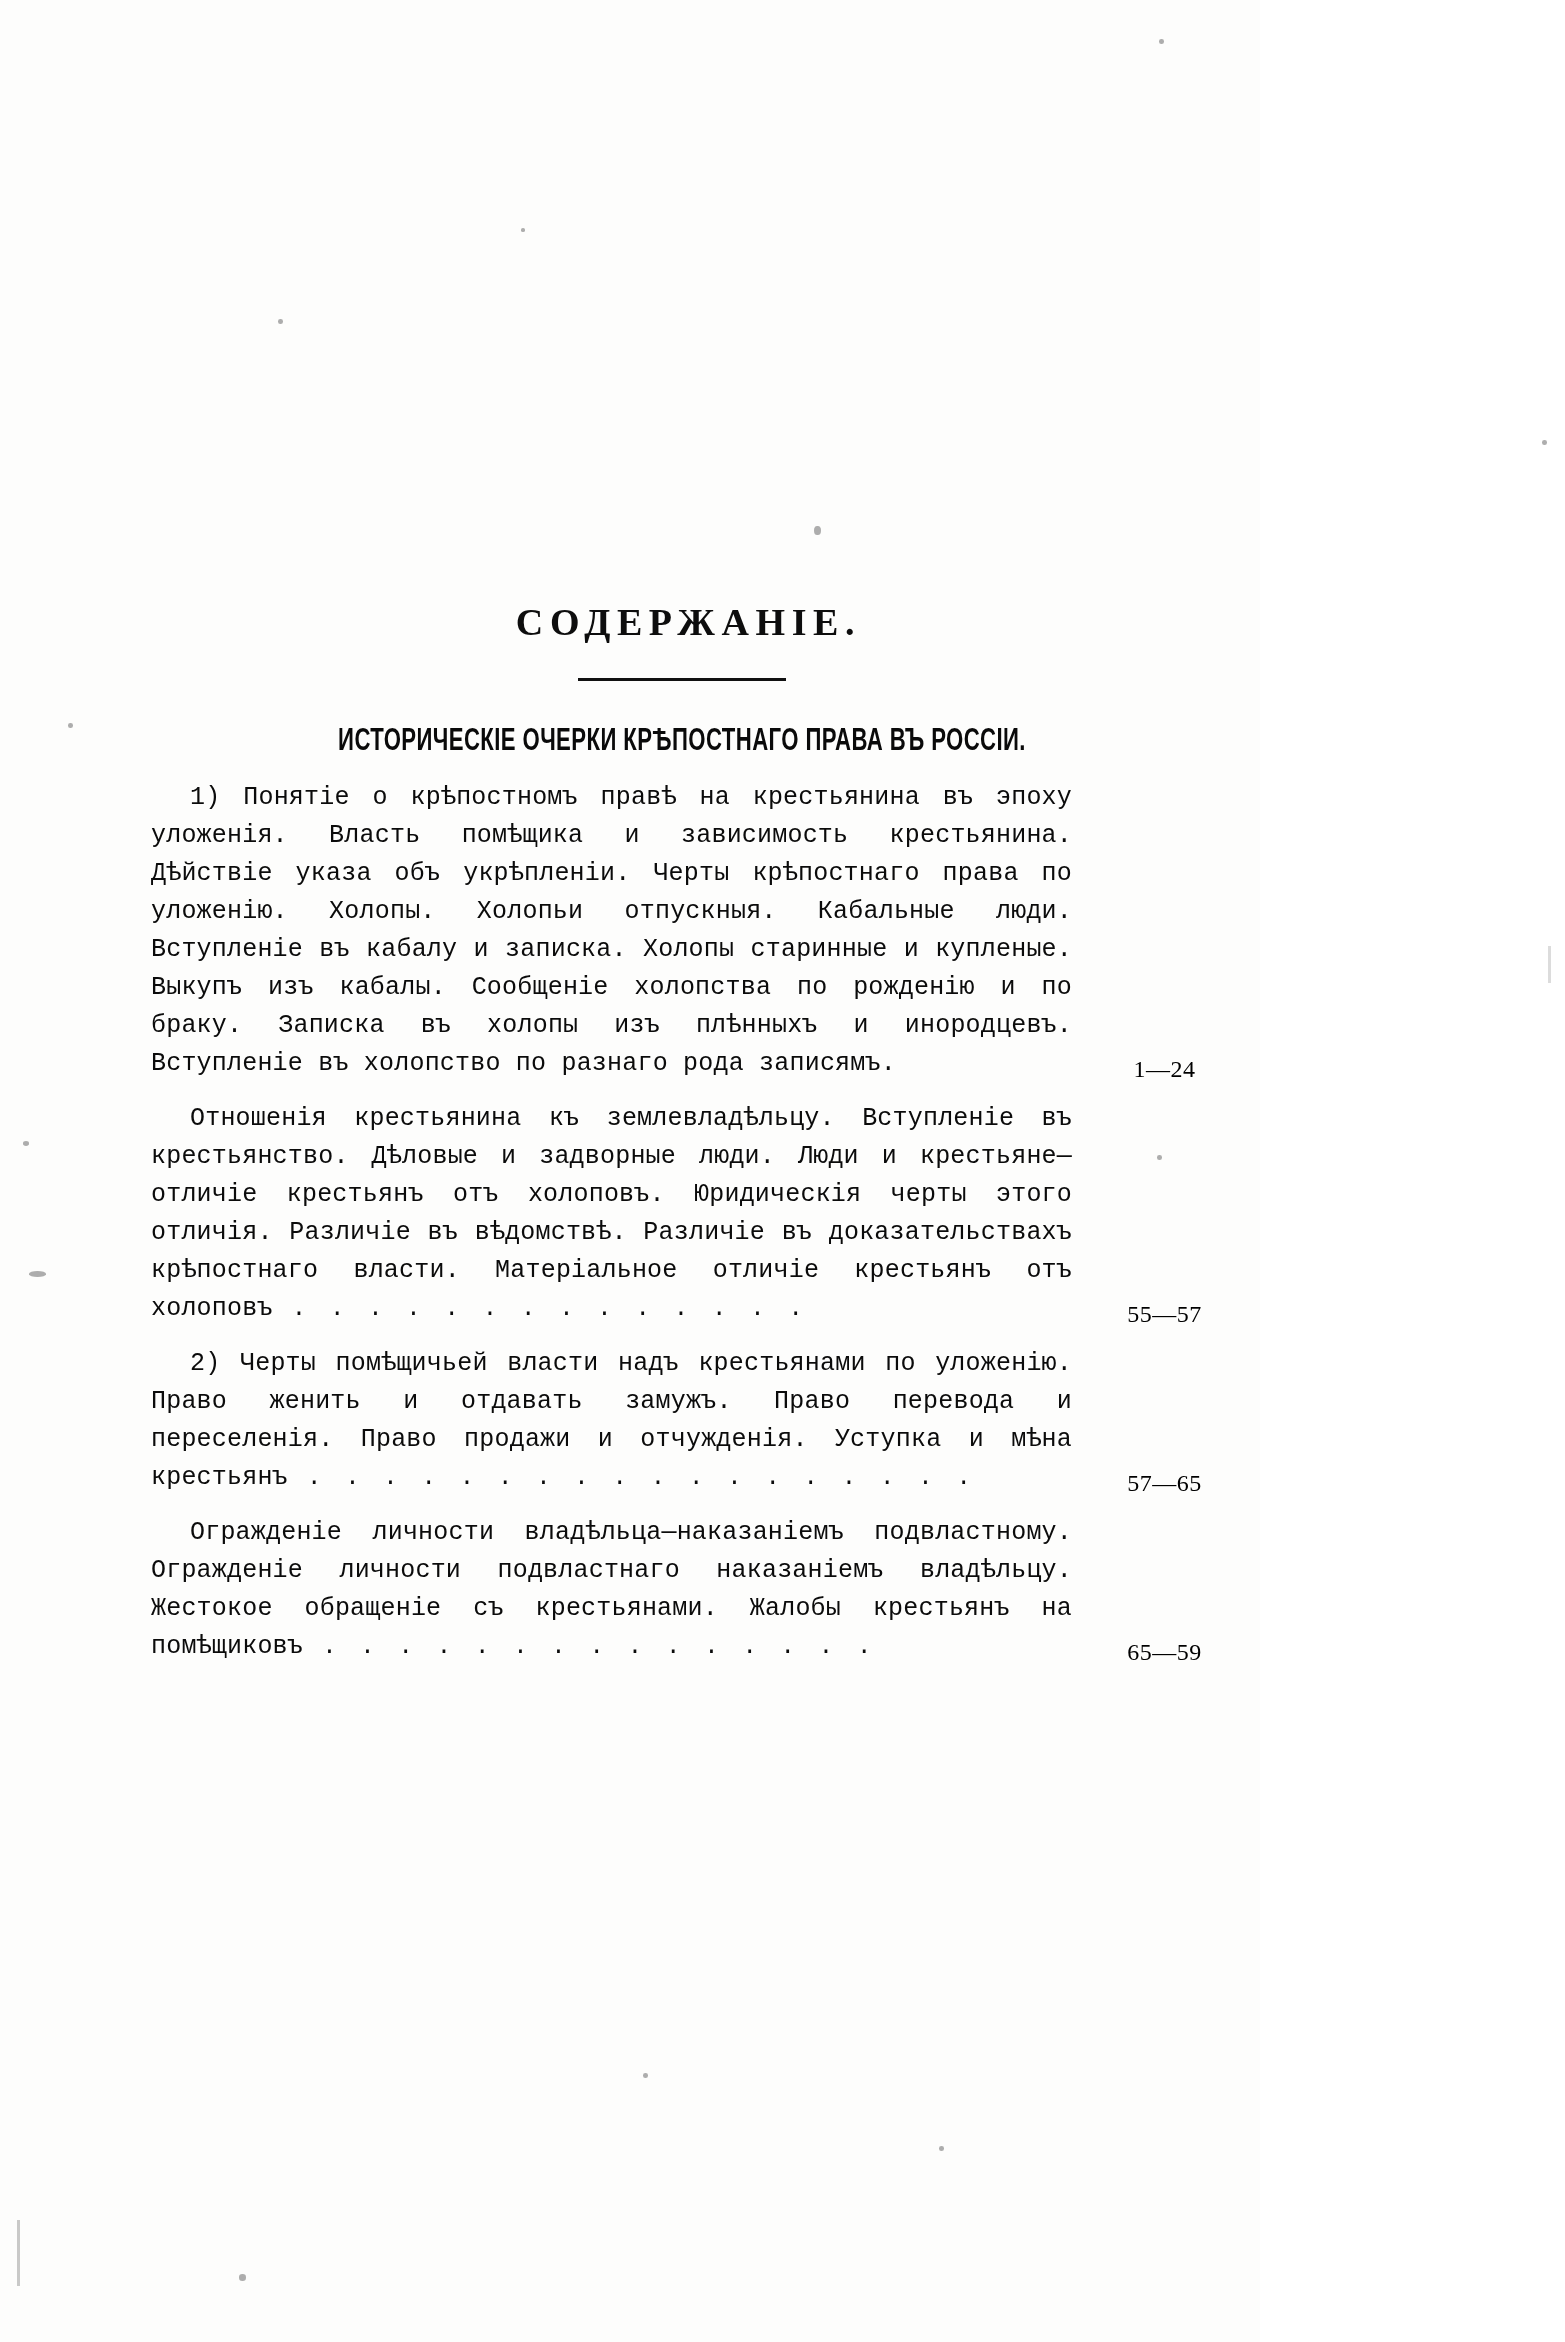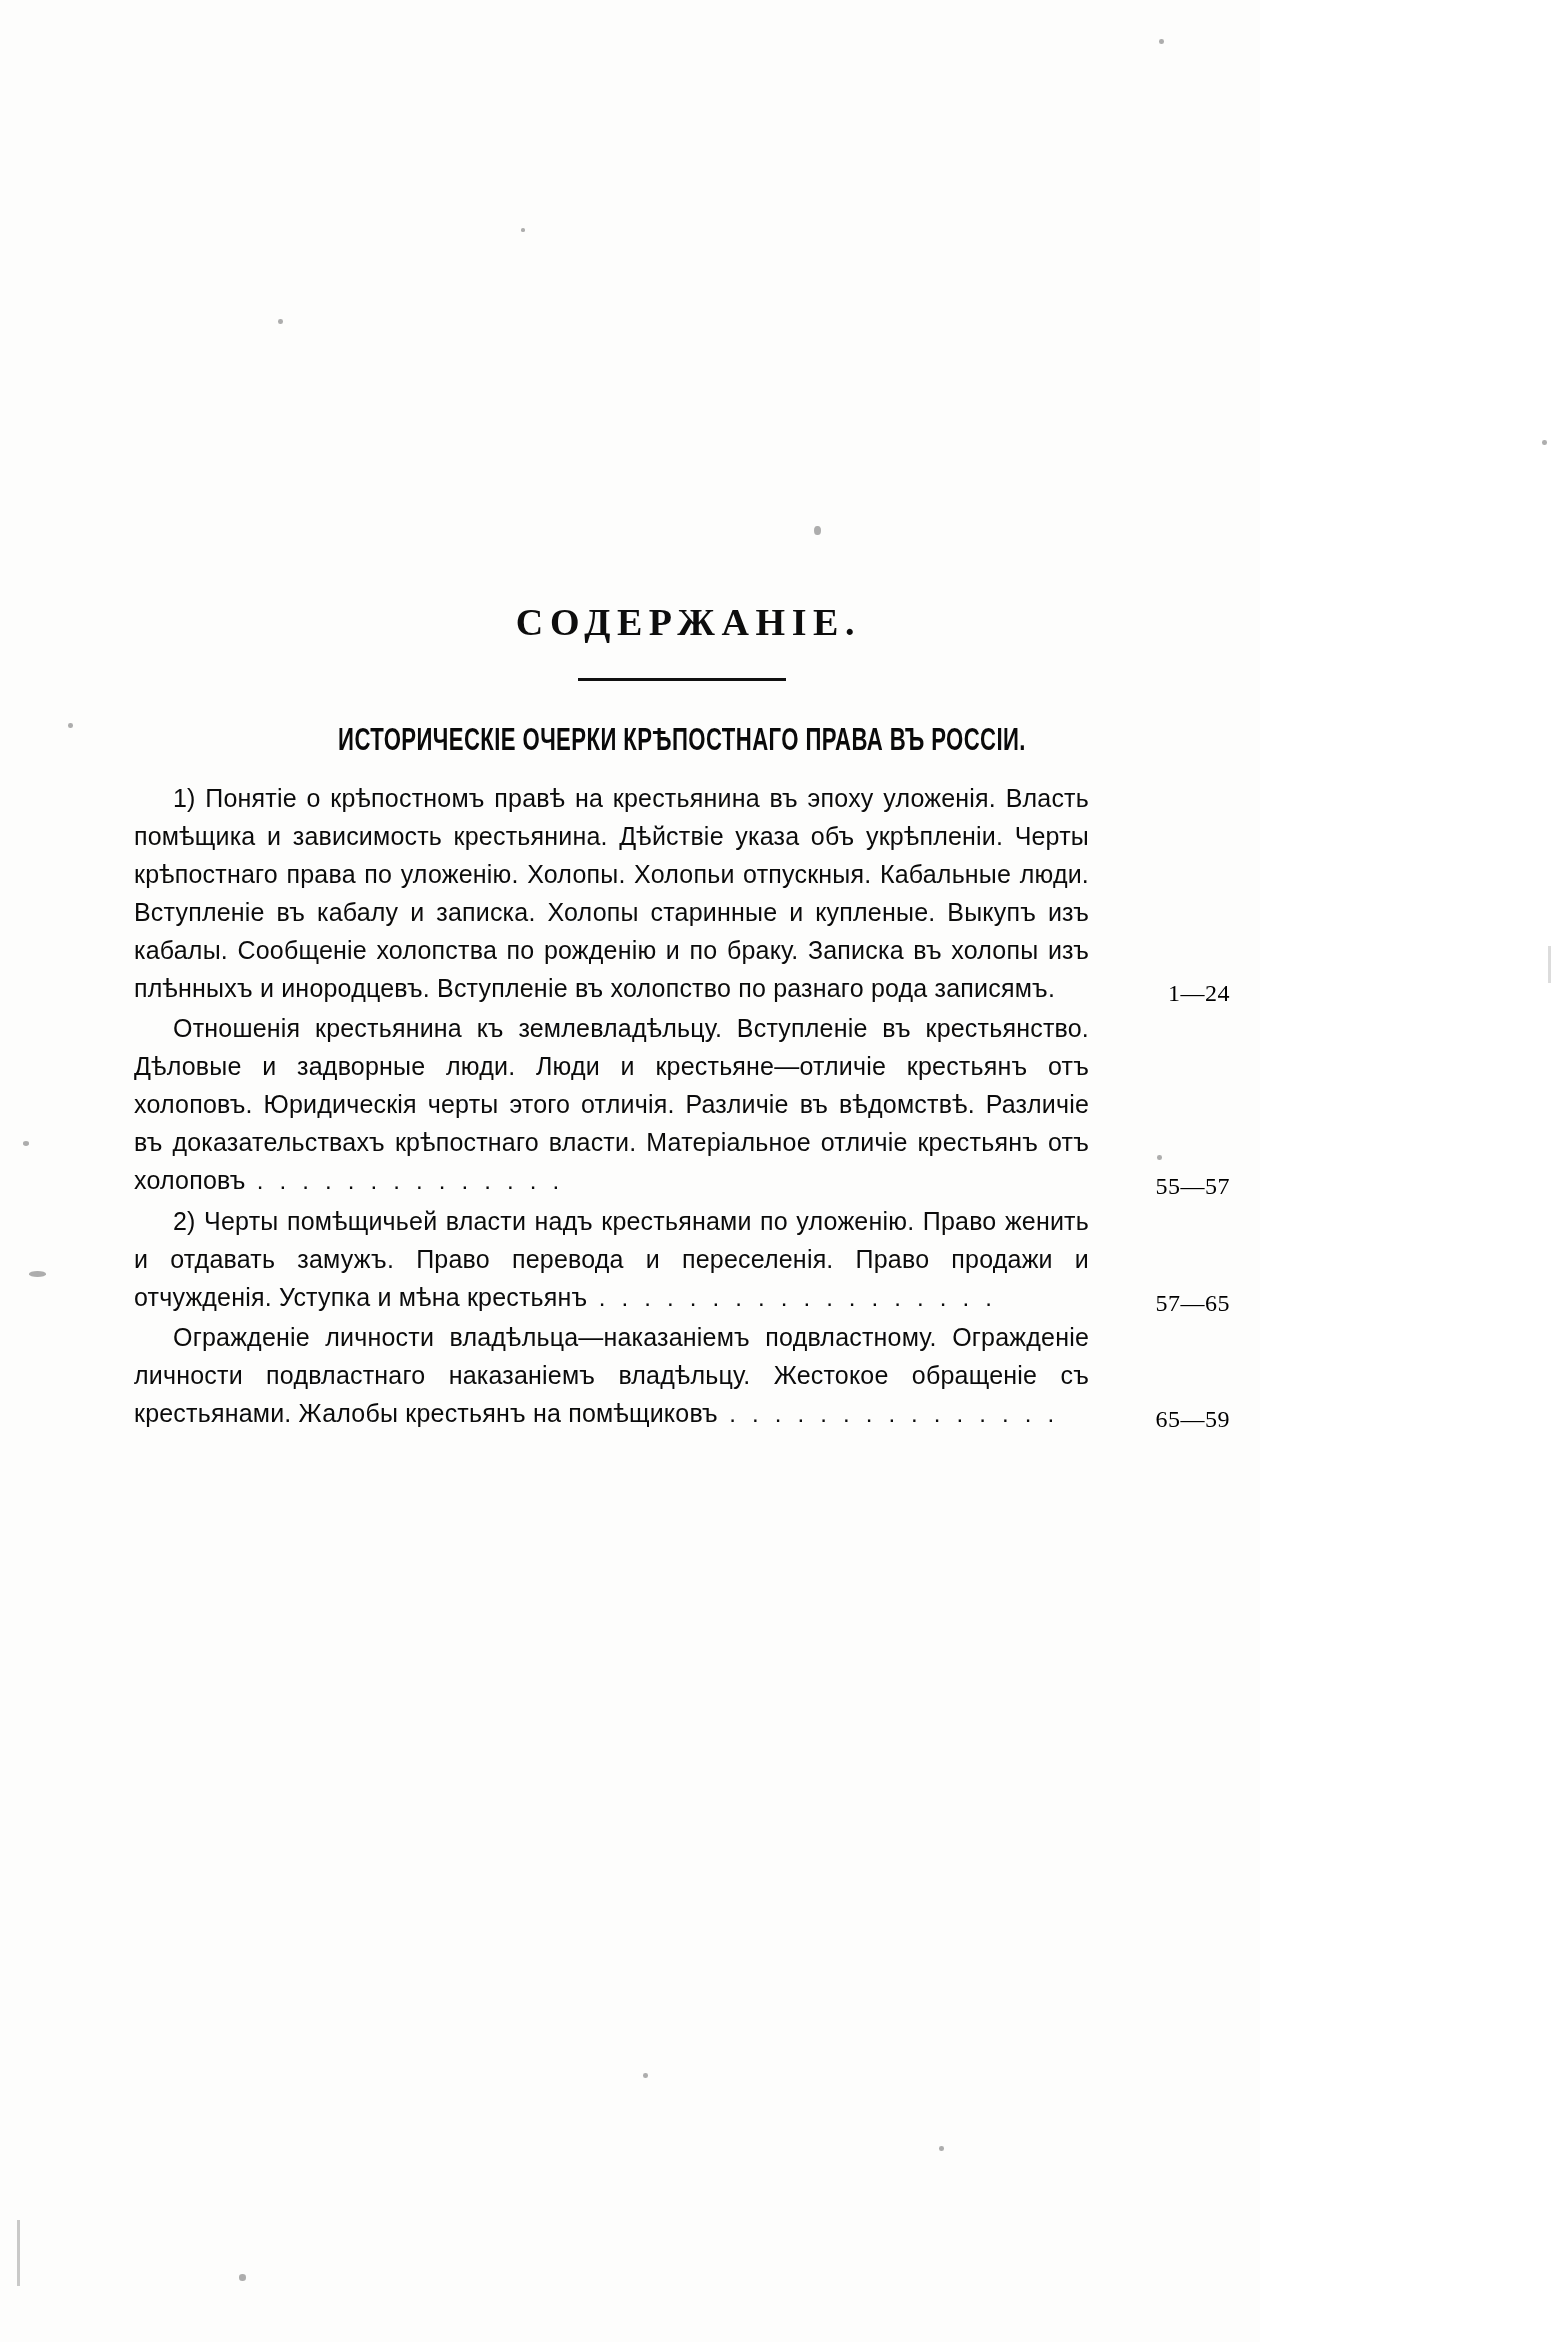--- a/index.html
+++ b/index.html
@@ -78,38 +78,38 @@
     color: #111;
     margin: 0 1.9px 5.6px 0;
   }
 
   .entry {
     position: relative;
     margin-bottom: 1.9px;
   }
 
   .entry p {
-    margin: 0;
+    margin: 17px;
     font-size: 25px;
     line-height: 38px;
     text-align: justify;
     text-align-last: left;
     color: #0b0b0b;
-    font-family: Liberation Sans, sans-serif;
+    font-family: Liberation Mono, monospace;
     letter-spacing: 0.2px;
     padding-right: 141px;
     text-indent: 39px;
   }
 
   .pagenum {
     position: absolute;
     right: 0;
     bottom: 0;
     width: 131px;
-    text-align: right;
+    text-align: center;
     font-size: 24px;
     font-family: "Liberation Serif", serif;
     letter-spacing: 0.5px;
   }
 
   .leader {
     letter-spacing: 4.7px;
     font-size: 24px;
   }
 

